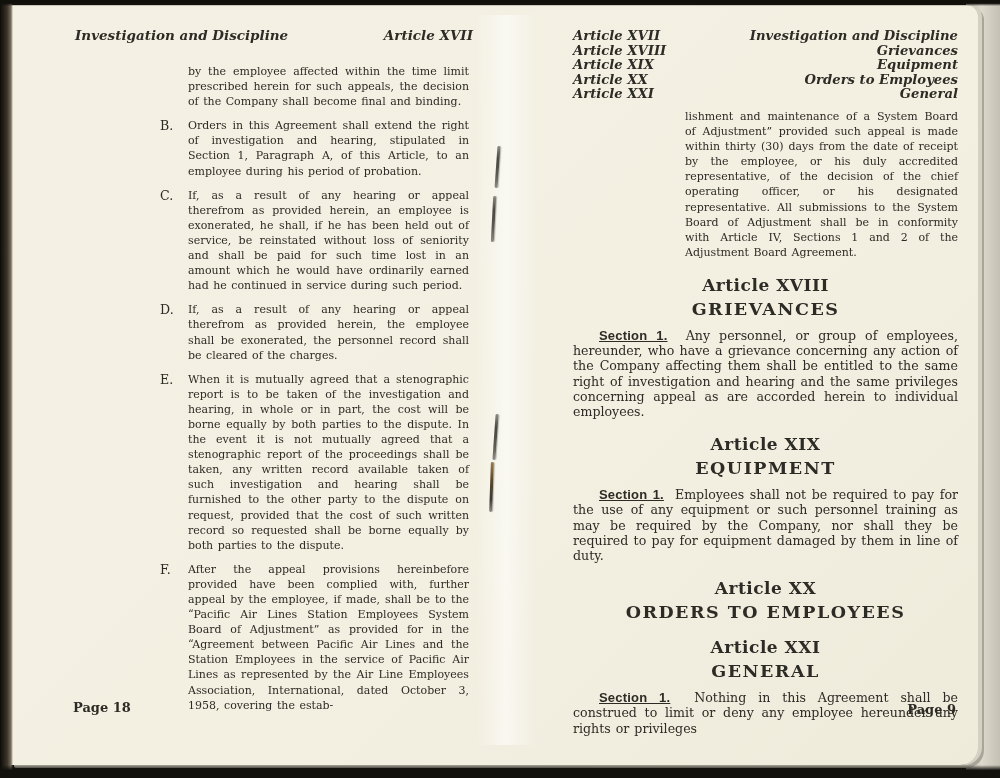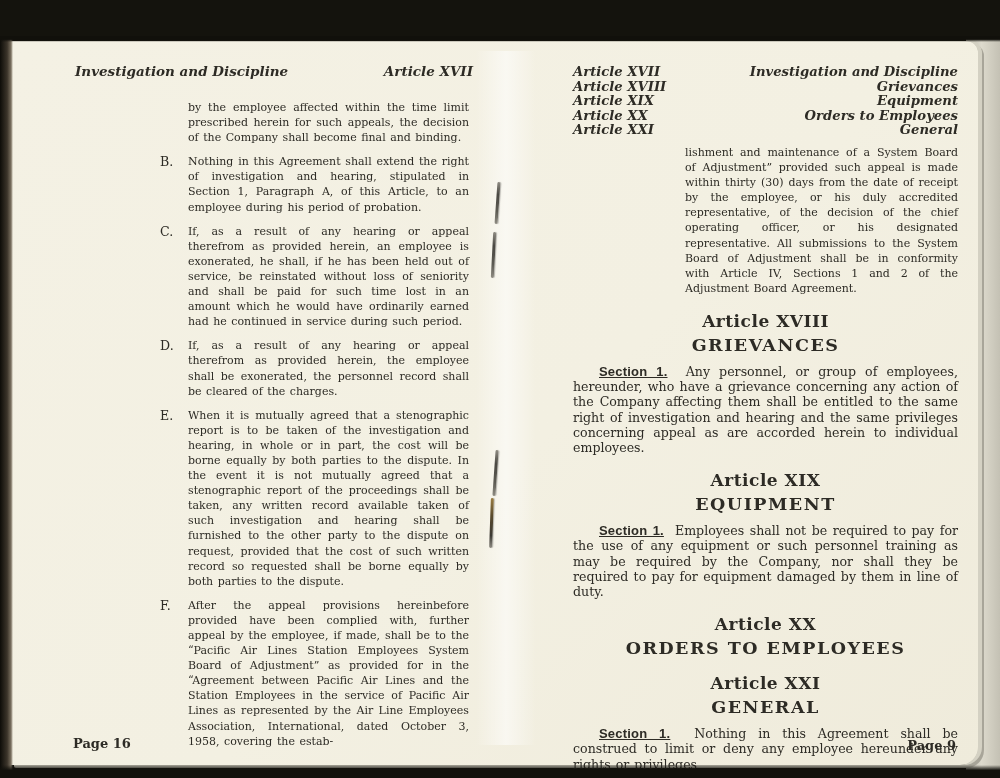--- a/index.html
+++ b/index.html
@@ -2,21 +2,21 @@
 <html><head>
 <meta charset="utf-8">
 <style>
   * { margin: 0; padding: 0; box-sizing: border-box; }
   html, body { width: 1000px; height: 778px; overflow: hidden; }
   body {
     background: #14130d;
     font-family: "DejaVu Serif", "Liberation Serif", serif;
     position: relative;
   }
-  .scan { position: absolute; inset: 0; margin-top: 36px; }
+  .scan { position: absolute; inset: 0; }
 
   
   .edge-right-backdrop {
     position: absolute; top: 0; right: 0; width: 34px; height: 778px;
     background: linear-gradient(to right, #b7b4a8, #dddacd 45%, #c4c1b4);
   }
   .book {
     position: absolute; left: 8px; top: 5px; right: 22px; bottom: 13px;
     background: linear-gradient(135deg, #f4f1e4 0%, #f3f0e2 55%, #efebdb 100%);
     border-radius: 2px 12px 18px 2px;
@@ -111,41 +111,41 @@
       <div class="running-head">
         <span>Investigation and Discipline</span>
         <span>Article XVII</span>
       </div>
 
       <div class="body-block">
         <div class="para">by the employee affected within the time limit prescribed herein for such appeals, the decision of the Company shall become final and binding.</div>
 
         <div class="lettered">
           <span class="letter">B.</span>
-          <div class="para">Nothing in this Agreement shall extend the right of investigation and hearing, stipulated in Section 1, Paragraph A, of this Article, to an employee during his period of probation.</div>
+          <div class="para">Orders in this Agreement shall extend the right of investigation and hearing, stipulated in Section 1, Paragraph A, of this Article, to an employee during his period of probation.</div>
         </div>
         <div class="lettered">
           <span class="letter">C.</span>
           <div class="para">If, as a result of any hearing or appeal therefrom as provided herein, an employee is exonerated, he shall, if he has been held out of service, be reinstated without loss of seniority and shall be paid for such time lost in an amount which he would have ordinarily earned had he continued in service during such period.</div>
         </div>
         <div class="lettered">
           <span class="letter">D.</span>
           <div class="para">If, as a result of any hearing or appeal therefrom as provided herein, the employee shall be exonerated, the personnel record shall be cleared of the charges.</div>
         </div>
         <div class="lettered">
           <span class="letter">E.</span>
           <div class="para">When it is mutually agreed that a stenographic report is to be taken of the investigation and hearing, in whole or in part, the cost will be borne equally by both parties to the dispute. In the event it is not mutually agreed that a stenographic report of the proceedings shall be taken, any written record available taken of such investigation and hearing shall be furnished to the other party to the dispute on request, provided that the cost of such written record so requested shall be borne equally by both parties to the dispute.</div>
         </div>
         <div class="lettered">
           <span class="letter">F.</span>
           <div class="para">After the appeal provisions hereinbefore provided have been complied with, further appeal by the employee, if made, shall be to the “Pacific Air Lines Station Employees System Board of Adjustment” as provided for in the “Agreement between Pacific Air Lines and the Station Employees in the service of Pacific Air Lines as represented by the Air Line Employees Association, International, dated October 3, 1958, covering the estab-</div>
         </div>
       </div>
 
-      <div class="pagenum left">Page 16</div>
+      <div class="pagenum left">Page 18</div>
     </div>
 
     <div class="page-right ink">
       <div class="toc-head">
         <div class="toc-col">
           <div>Article XVII</div>
           <div>Article XVIII</div>
           <div>Article XIX</div>
           <div>Article XX</div>
           <div>Article XXI</div>

